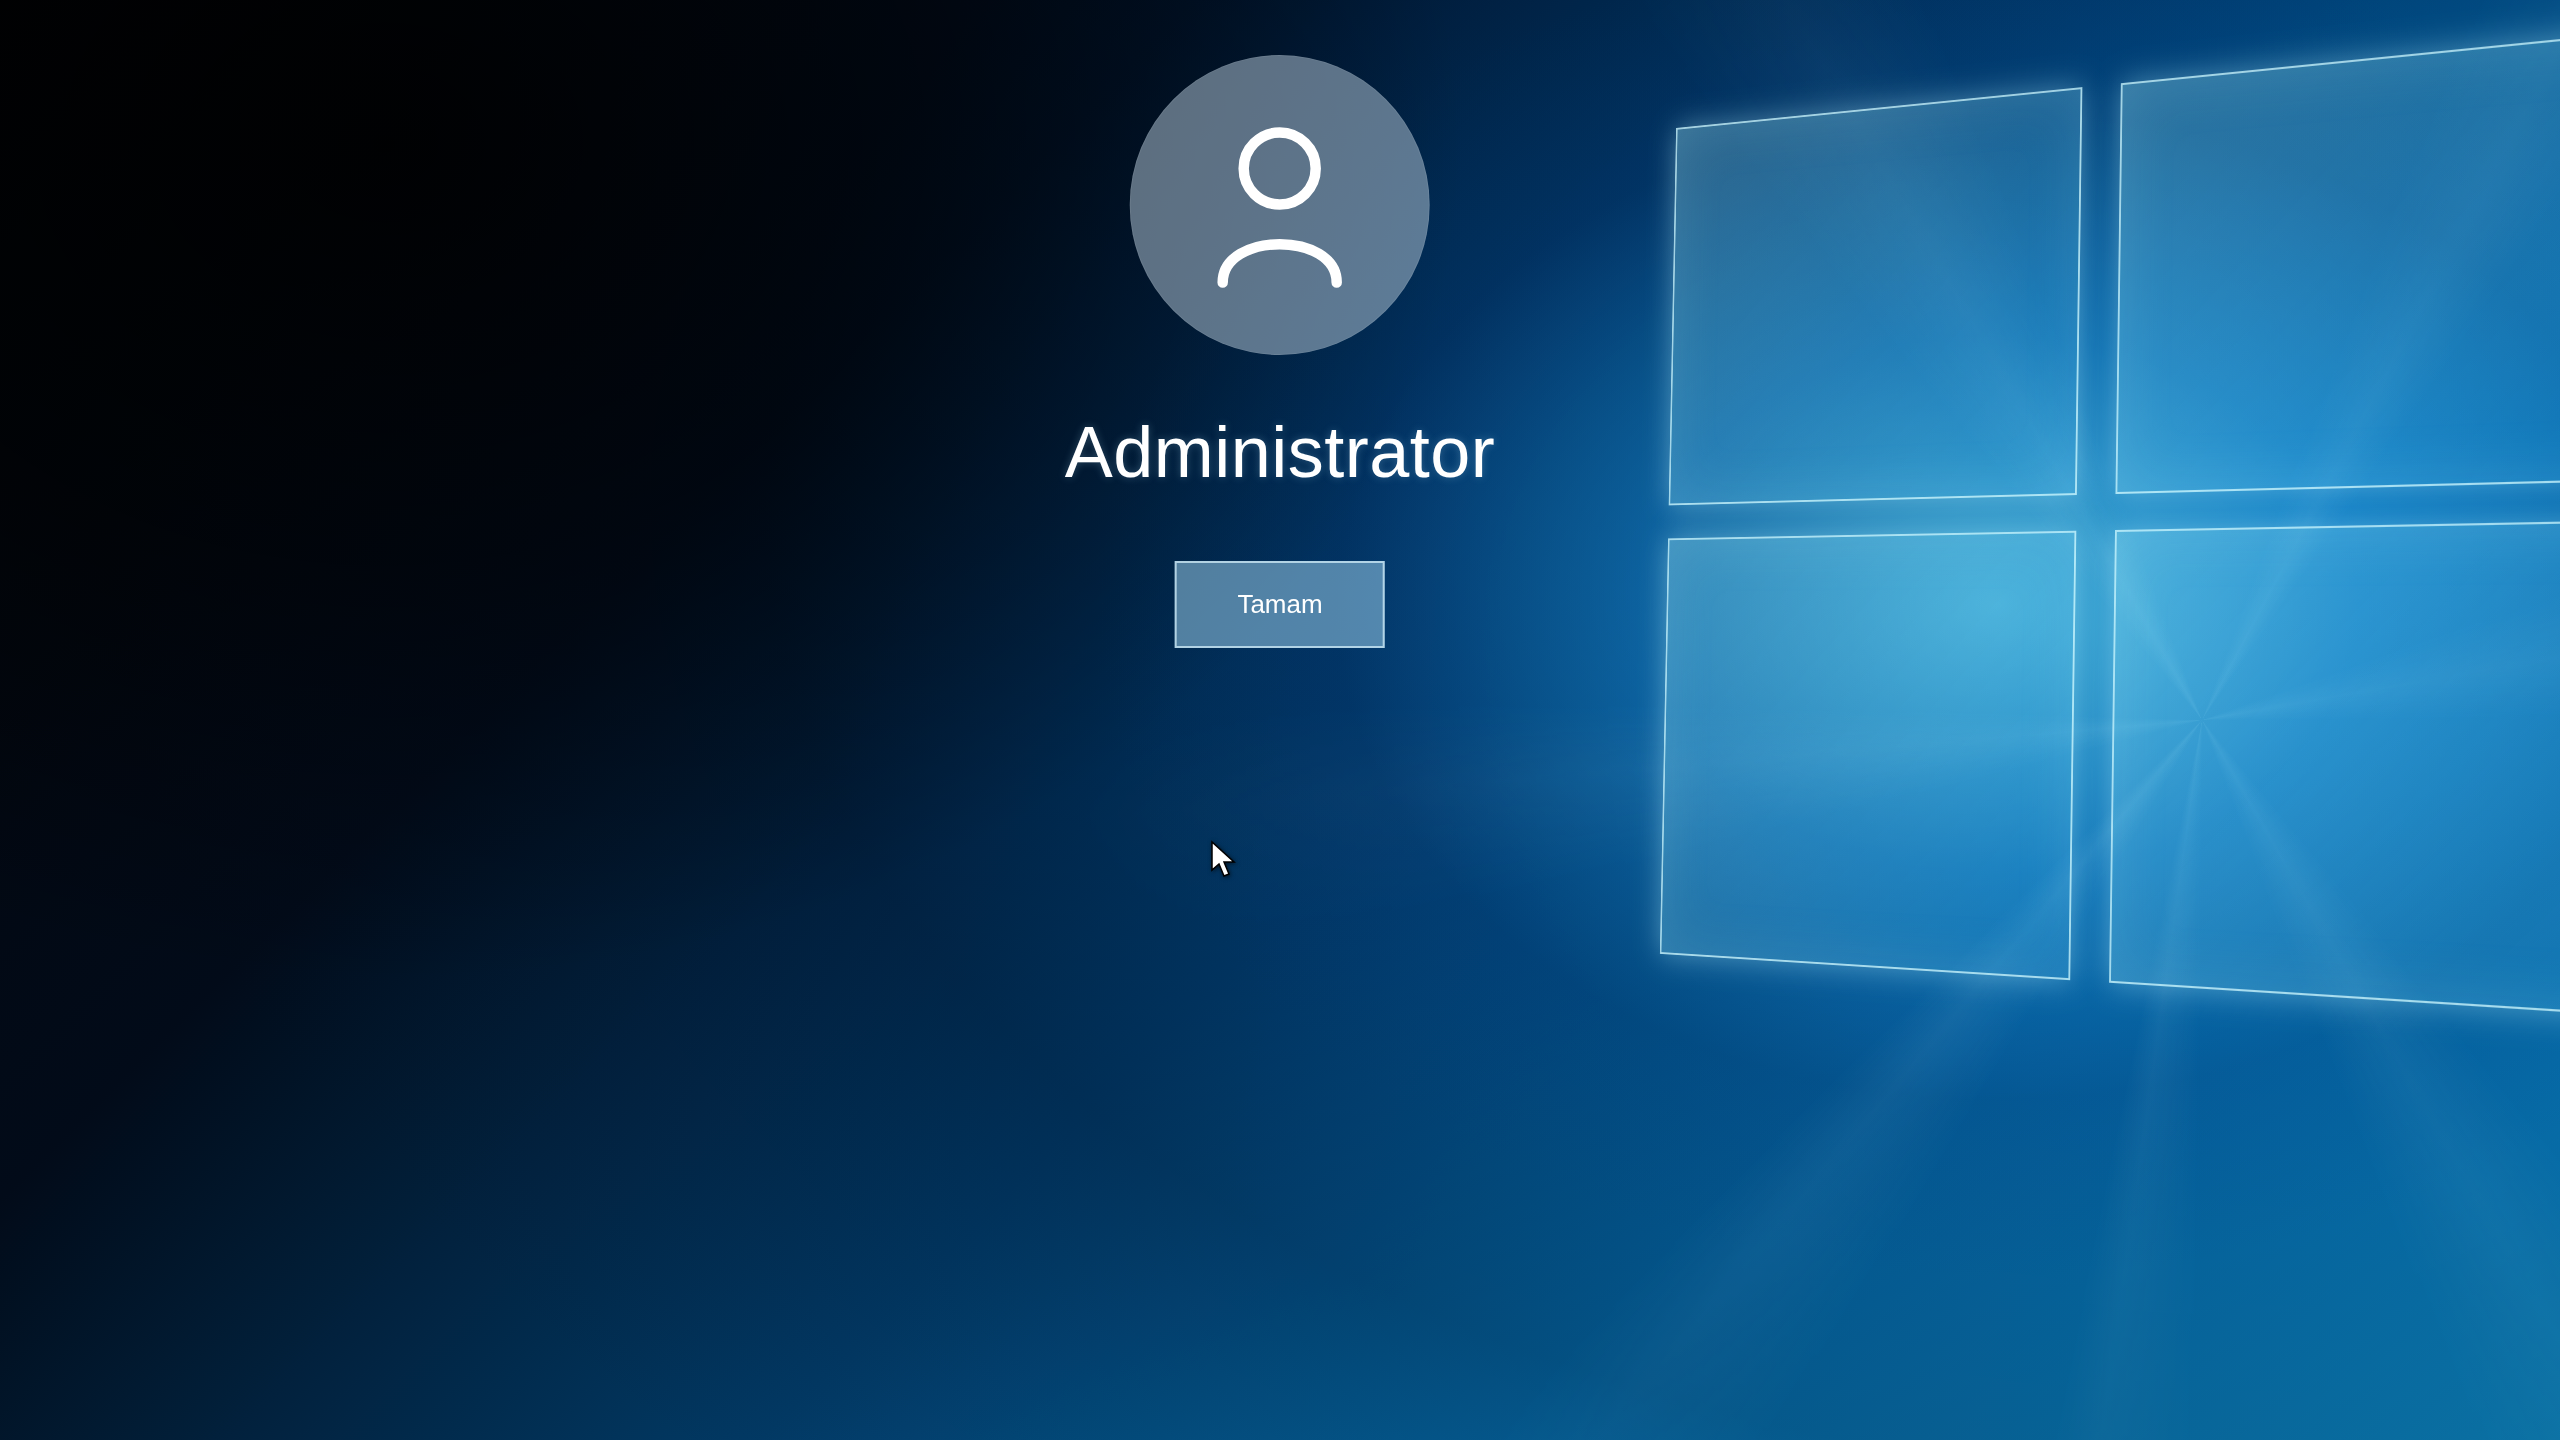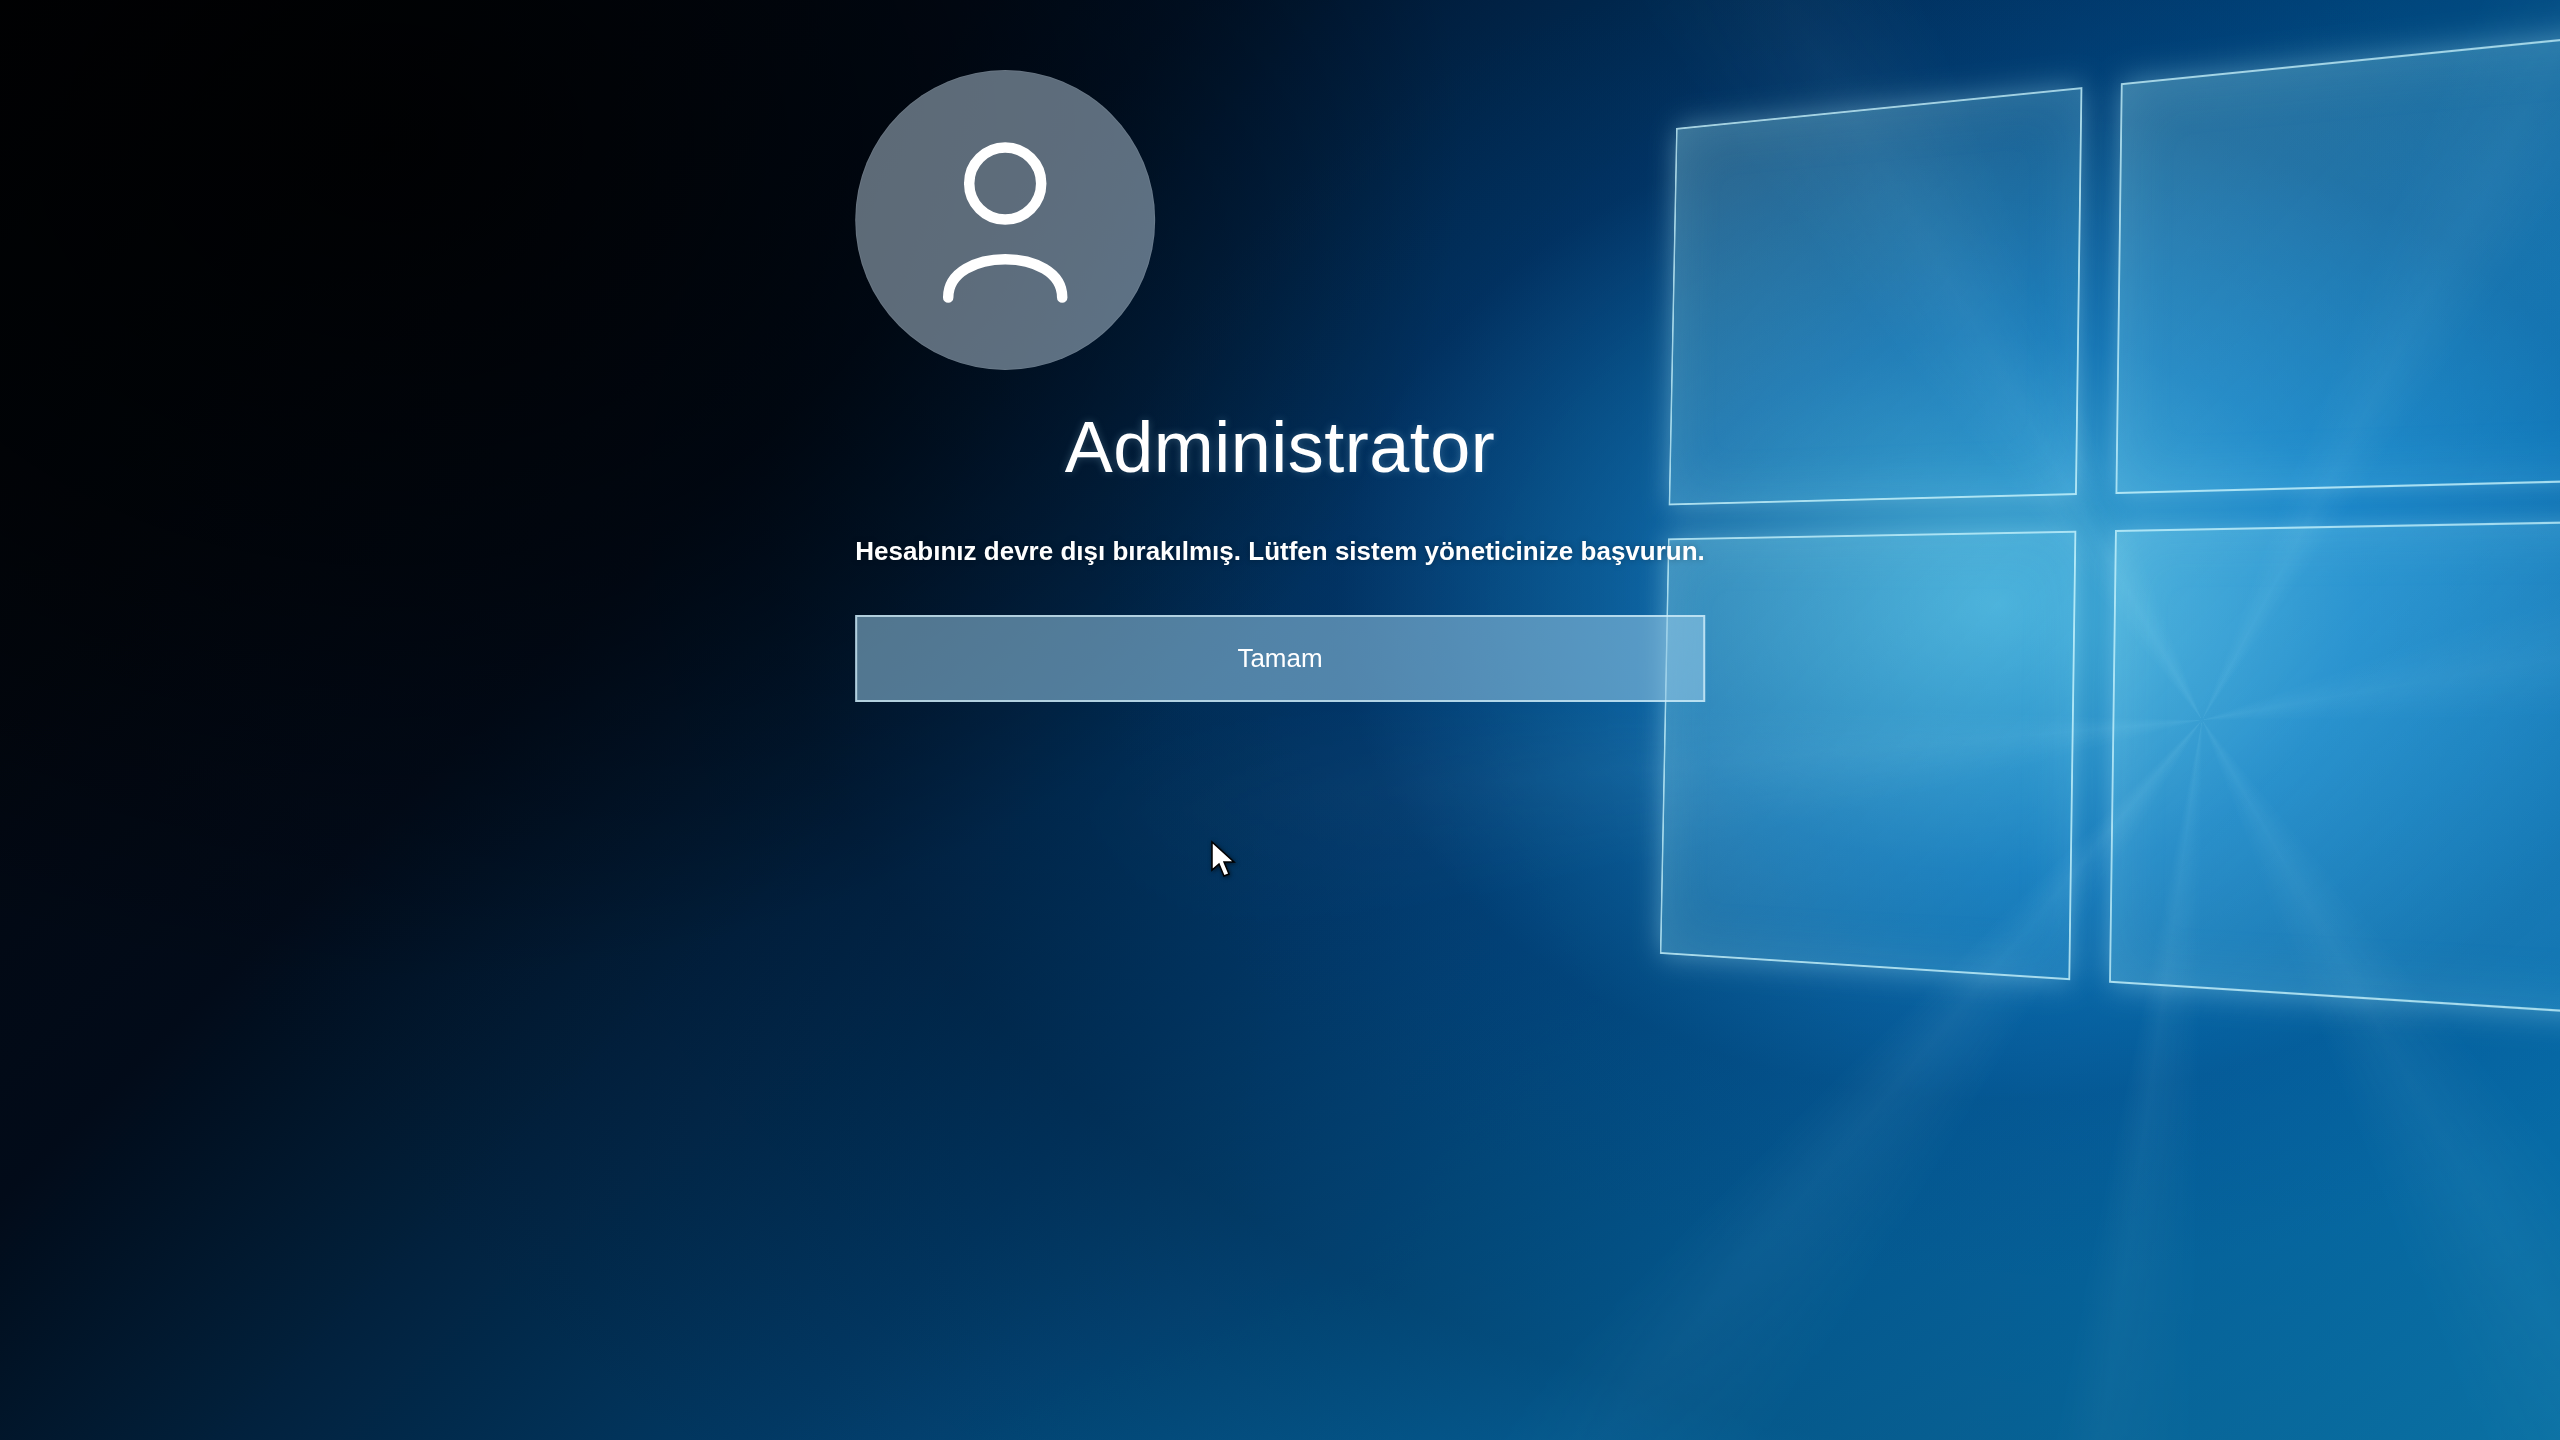--- a/index.html
+++ b/index.html
@@ -87,27 +87,29 @@
           rgba(180,240,255,0) 340deg,
           rgba(180,240,255,0) 360deg);
       mask: radial-gradient(circle at center, rgba(0,0,0,1) 0%, rgba(0,0,0,0) 70%);
       -webkit-mask: radial-gradient(circle at center, rgba(0,0,0,1) 0%, rgba(0,0,0,0) 70%);
       opacity: 0.9;
     }
 
     
     .login-wrap {
       position: absolute;
-      top: 50px;
+      top: 35px;
       left: 50%;
       transform: translateX(-50%);
       display: flex;
       flex-direction: column;
+      align-items: center;
       color: #ffffff;
       text-align: center;
+      gap: 20px;
     }
 
     .avatar {
       width: 300px;
       height: 300px;
       border-radius: 50%;
       background: rgba(170, 190, 205, 0.55);
       display: flex;
       align-items: center;
       justify-content: center;
@@ -191,21 +193,20 @@
     <span>
       <svg viewBox="0 0 100 110" fill="none" stroke="#ffffff" stroke-width="7" stroke-linecap="round">
         <circle cx="50" cy="32" r="24"></circle>
         <path d="M12 108 C12 74, 88 74, 88 108"></path>
       </svg>
     </span>
   </div>
 
   <div class="username">Administrator</div>
 
-  <div class="message">Hesabınız devre dışı bırakılmış.  Lütfen sistem yöneticinize başvurun.</div>
 
   <button class="ok-button">Tamam</button>
 </div>
 
 <div class="cursor">
   <svg width="28" height="40" viewBox="0 0 28 40">
     <path d="M2 2 L2 30 L9 24 L14 36 L19 34 L14 22 L24 22 Z" fill="#ffffff" stroke="#000000" stroke-width="1.5"></path>
   </svg>
 </div>
 

